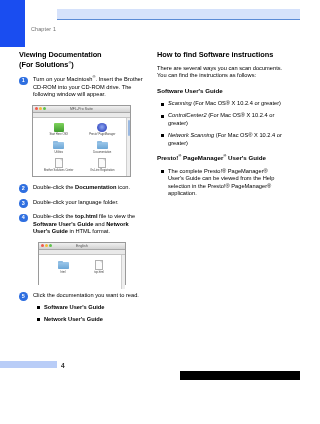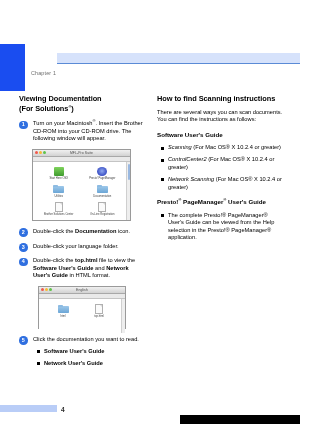--- a/index.html
+++ b/index.html
@@ -2,21 +2,21 @@
 <html><head>
 <meta charset="utf-8">
 <style>
   * { box-sizing: border-box; margin: 0; padding: 0; }
   html, body {
     width: 300px; height: 424px;
     background: #ffffff;
     font-family: "Liberation Sans", sans-serif;
     overflow: hidden;
   }
-  .page { position: relative; width: 300px; height: 380px; background: #fff; margin-top: 44px; }
+  .page { position: relative; width: 300px; height: 380px; background: #fff; }
 
   
   .top-band {
     position: absolute; left: 57px; top: 9px; width: 243px; height: 10px;
     background: #d6e2fb;
   }
   .top-rule {
     position: absolute; left: 57px; top: 19px; width: 243px; height: 1px;
     background: #5b8bd6;
   }
@@ -293,21 +293,21 @@
       <div class="step-text">Click the documentation you want to read.</div>
       <div class="sq-list">
         <div class="sq-item bold">Software User's Guide</div>
         <div class="sq-item bold">Network User's Guide</div>
       </div>
     </div>
   </div>
 
   <div class="col-right">
 
-    <h2 class="sec-title">How to find Scanning instructions</h2>
+    <h2 class="sec-title">How to find Software instructions</h2>
 
     <div class="body-text" style="margin-top:5px;">There are several ways you can scan documents. You can find the instructions as follows:</div>
 
     <h3 class="sub-title">Software User's Guide</h3>
 
     <div class="sq-list">
       <div class="sq-item ital"><i>Scanning</i><span> (For Mac OS® X 10.2.4 or greater)</span></div>
       <div class="sq-item ital"><i>ControlCenter2</i><span> (For Mac OS® X 10.2.4 or greater)</span></div>
       <div class="sq-item ital"><i>Network Scanning</i><span> (For Mac OS® X 10.2.4 or greater)</span></div>
     </div>

